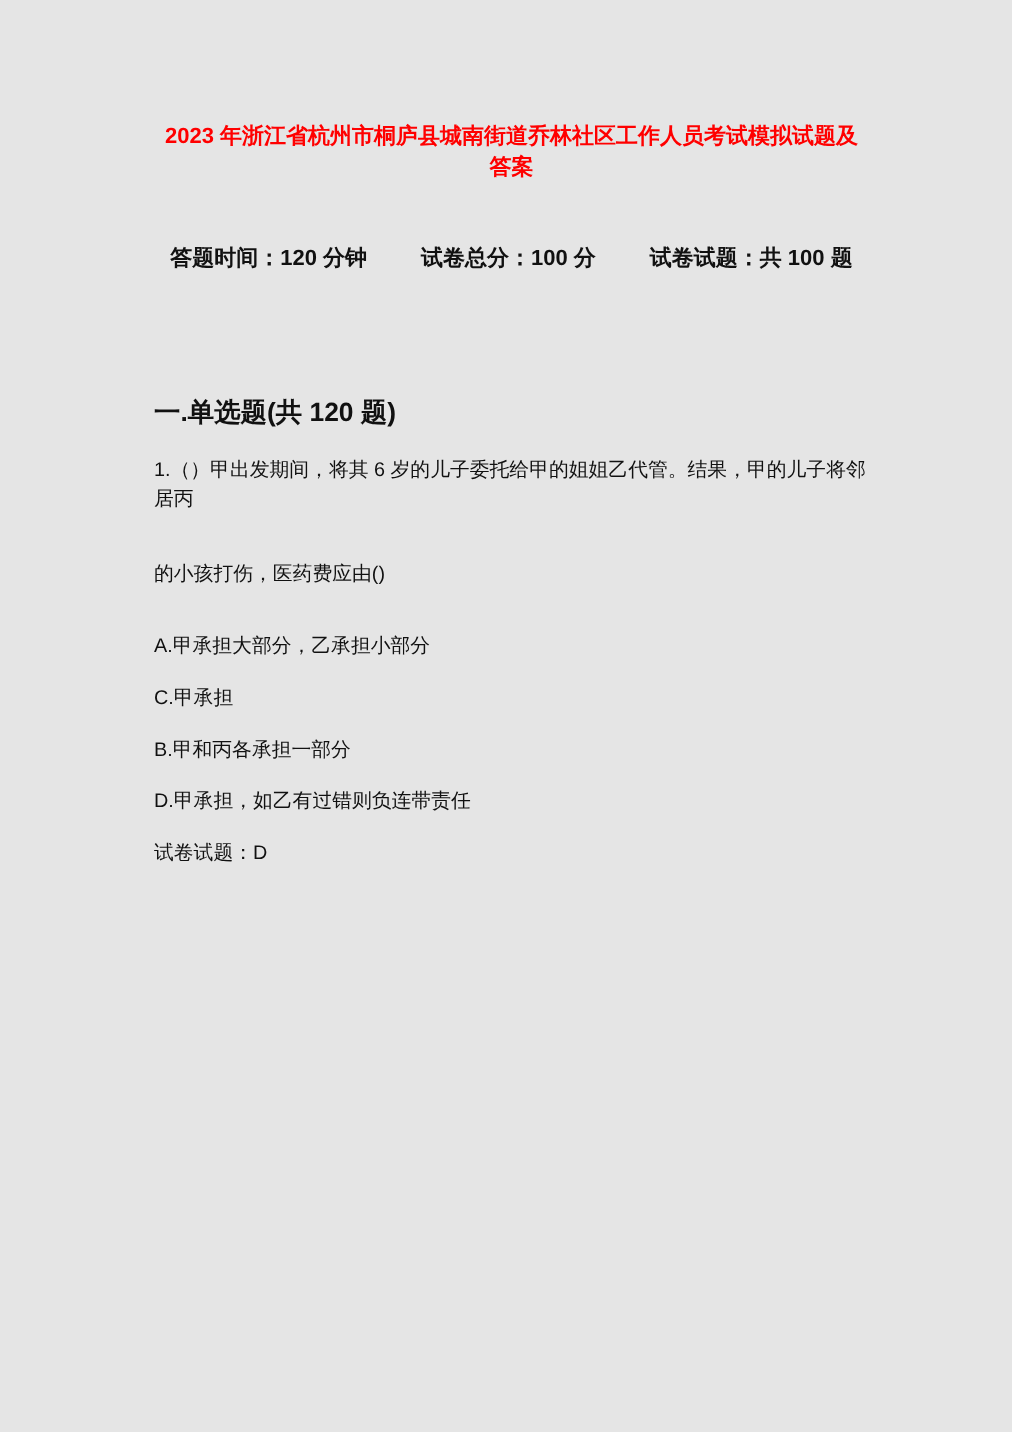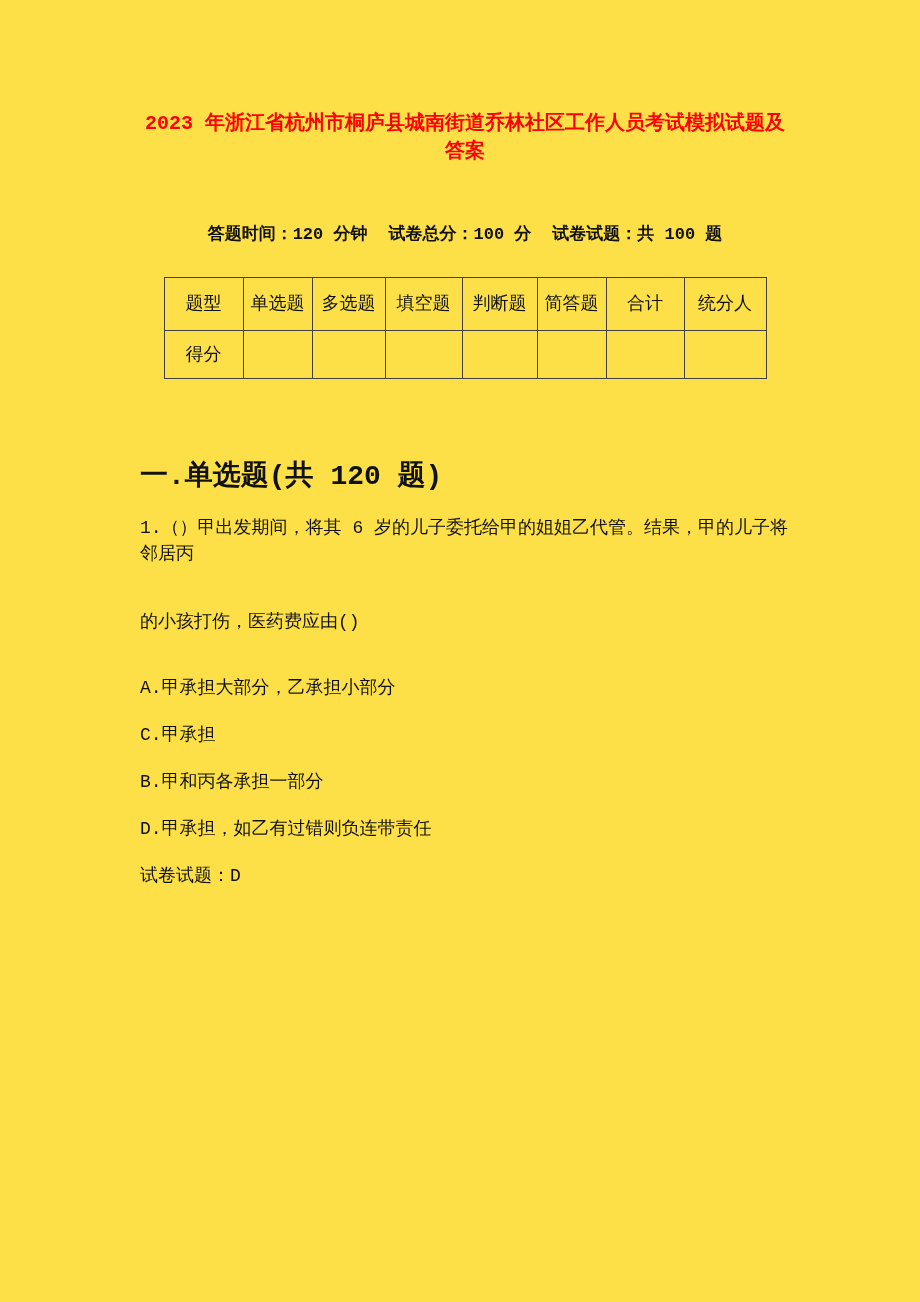--- a/index.html
+++ b/index.html
@@ -1,43 +1,43 @@
 <!DOCTYPE html>
 <html><head>
 <meta charset="utf-8">
 <style>
   html, body { margin: 0; padding: 0; background: #ffffff; }
   .page {
     position: relative;
     width: 920px;
     height: 1302px;
     margin: 0 auto;
-    background: #fde047;
+    background: #e5e5e5;
     color: #111111;
-    font-family: Liberation Mono, monospace;
+    font-family: Liberation Sans, sans-serif;
     font-size: 18px;
     line-height: 26px;
     overflow: hidden;
     box-sizing: border-box;
     padding: 110px 130px 0 140px;
   }
   .doc-title {
     text-align: center;
     font-size: 20px;
     line-height: 28px;
     font-weight: bold;
     color: #FF0000;
   }
   .exam-info {
     margin-top: 56px;
     display: flex;
     justify-content: center;
-    gap: 21px;
+    gap: 49px;
     font-weight: bold;
-    font-size: 17px;
+    font-size: 20px;
     white-space: nowrap;
     text-align: center;
   }
   table.score-table {
     margin: 29px auto 0 auto;
     border-collapse: collapse;
     table-layout: fixed;
     width: 596px;
   }
   table.score-table td {
@@ -47,22 +47,22 @@
     font-size: 18px;
     padding: 0;
     overflow: hidden;
   }
   tr.score-header-row td { height: 52px; }
   tr.score-value-row td { height: 47px; }
   .c0 { width: 78px; } .c1 { width: 68px; } .c2 { width: 72px; }
   .c3 { width: 76px; } .c4 { width: 74px; } .c5 { width: 68px; }
   .c6 { width: 77px; } .c7 { width: 81px; }
   .section-heading {
-    margin-top: 84px;
-    font-size: 28px;
+    margin-top: 114px;
+    font-size: 24px;
     line-height: 28px;
     font-weight: bold;
   }
   .q-line { margin: 0; }
   .q1-line1 { margin-top: 24px; }
   .q1-line2 { margin-top: 42px; }
   .option { margin: 21px 0 0 0; }
   .option-a { margin-top: 40px; }
   .answer-line { margin: 21px 0 0 0; }
   .q2-line1 { margin-top: 171px; }
@@ -73,44 +73,20 @@
 <div class="page">
 
   <div class="doc-title">2023 年浙江省杭州市桐庐县城南街道乔林社区工作人员考试模拟试题及答案</div>
 
   <div class="exam-info">
     <span>答题时间：120 分钟</span>
     <span>试卷总分：100 分</span>
     <span>试卷试题：共 100 题</span>
   </div>
 
-  <table class="score-table">
-    <tbody>
-        <tr class="score-header-row">
-      <td class="c0">题型</td>
-      <td class="c1">单选题</td>
-      <td class="c2">多选题</td>
-      <td class="c3">填空题</td>
-      <td class="c4">判断题</td>
-      <td class="c5">简答题</td>
-      <td class="c6">合计</td>
-      <td class="c7">统分人</td>
-    </tr>
-    <tr class="score-value-row">
-      <td class="c0">得分</td>
-      <td class="c1"></td>
-      <td class="c2"></td>
-      <td class="c3"></td>
-      <td class="c4"></td>
-      <td class="c5"></td>
-      <td class="c6"></td>
-      <td class="c7"></td>
-    </tr>
-  </tbody>
-    </table>
 
   <div class="section-heading">一.单选题(共 120 题)</div>
 
   <div>
     <p class="q-line q1-line1">1.（）甲出发期间，将其 6 岁的儿子委托给甲的姐姐乙代管。结果，甲的儿子将邻居丙</p>
     <p class="q-line q1-line2">的小孩打伤，医药费应由()</p>
 
     <p class="option option-a">A.甲承担大部分，乙承担小部分</p>
     <p class="option">C.甲承担</p>
     <p class="option">B.甲和丙各承担一部分</p>

